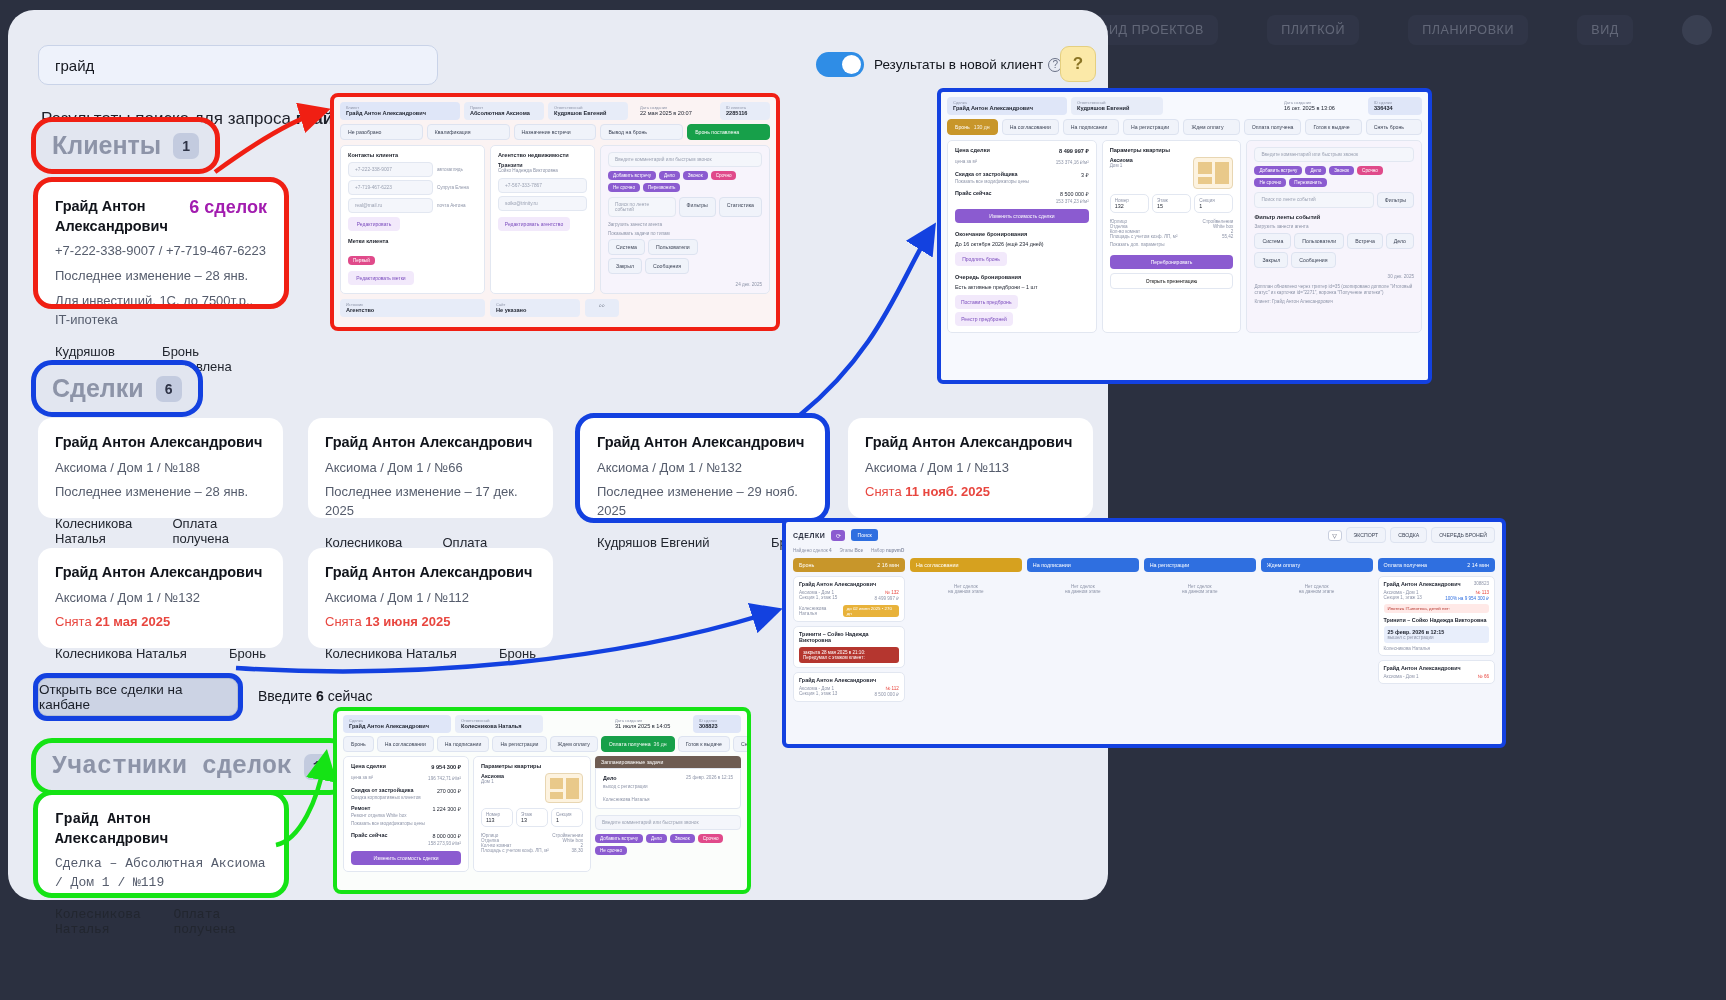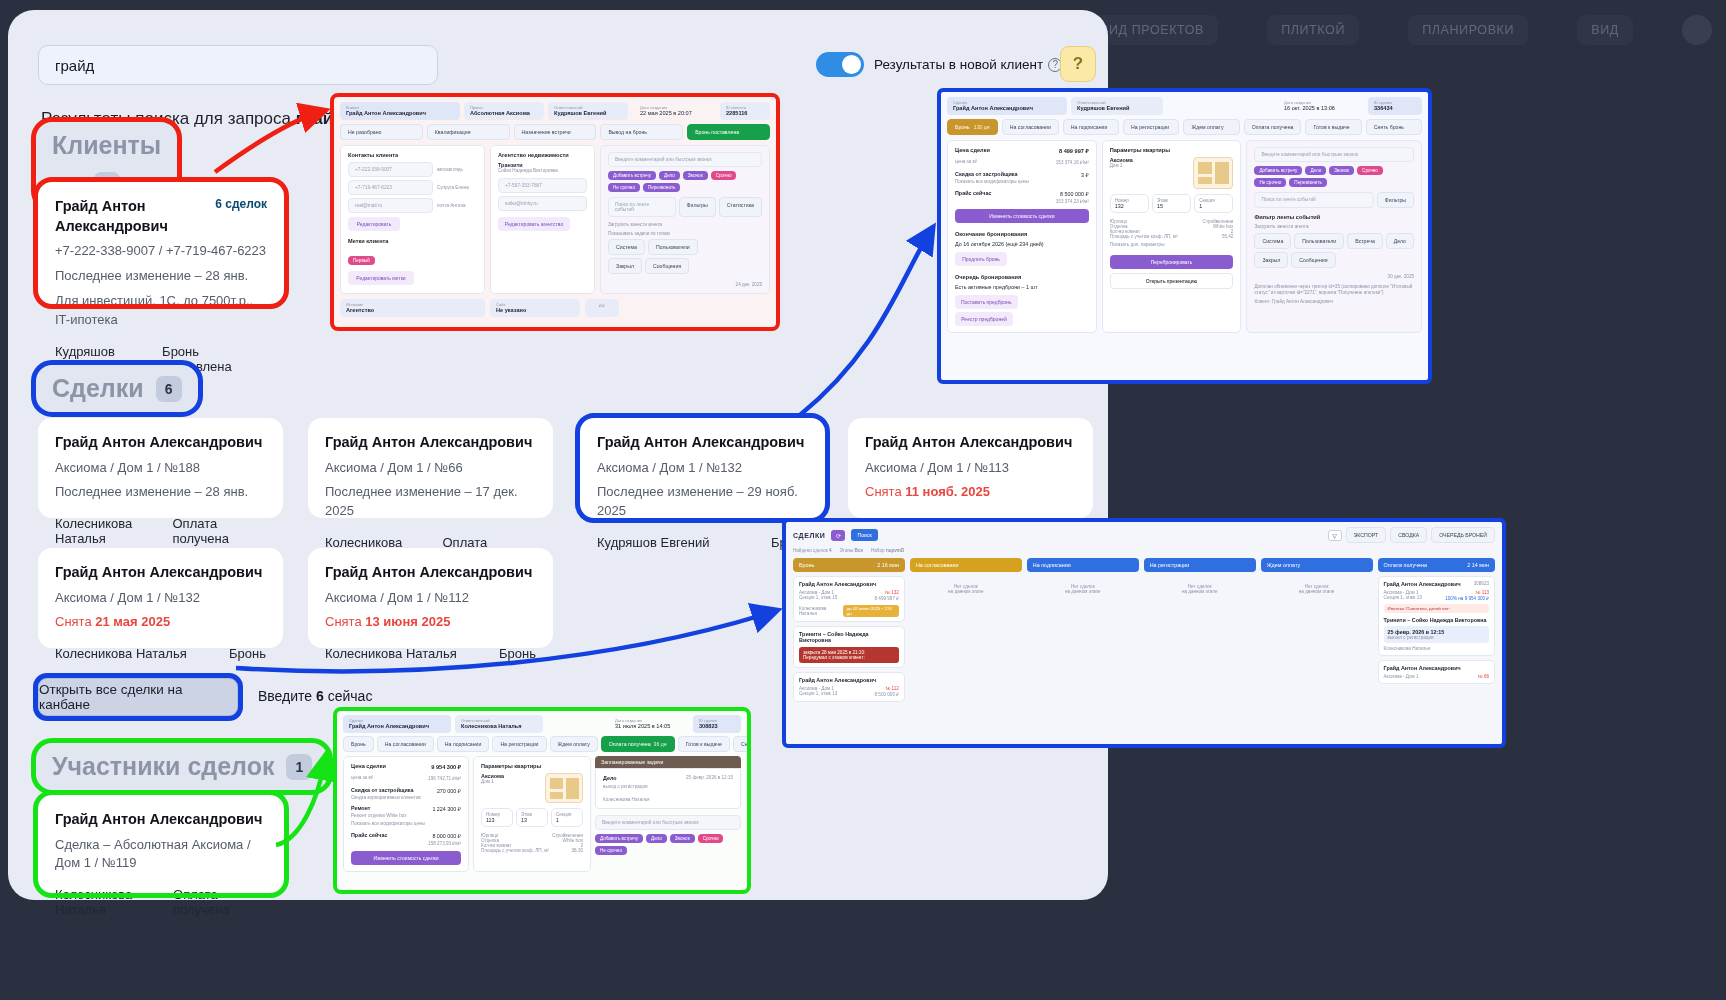--- a/index.html
+++ b/index.html
@@ -123,21 +123,21 @@
     background: #c3cbdf;
     color: #2e3346;
     font-size: 14px; font-weight: 700;
     border-radius: 7px;
     min-width: 26px; height: 26px;
     display: flex; align-items: center; justify-content: center;
     padding: 0 6px;
   }
   .hl-red   { outline: 5px solid #f01f13; outline-offset: 0; border-radius: 16px; }
   .hl-blue  { outline: 5px solid #1341e0; outline-offset: 0; border-radius: 16px; }
-  .hl-green { outline: 5px solid #15e315; outline-offset: 0; border-radius: 16px; }
+  .hl-green { outline: 5px solid #15e315; outline-offset: 0; border-radius: 16px; font-family: Liberation Mono, monospace; }
 
   
   .card {
     position: absolute;
     background: #ffffff;
     border-radius: 14px;
     padding: 15px 17px 13px 17px;
   }
   .card .name {
     font-size: 14.5px; font-weight: 700; color: #11141b;
@@ -147,21 +147,21 @@
     font-size: 13px; color: #555c6c; margin-top: 6px; line-height: 1.45;
   }
   .card .sub.red { color: #e8463f; }
   .card .sub.red b { font-weight: 700; text-align: right; }
   .card .foot {
     display: flex; justify-content: space-between; align-items: center;
     font-size: 13px; color: #22262f; margin-top: 14px;
   }
   .card .deals-badge {
     position: absolute; right: 17px; top: 15px;
-    font-size: 12px; font-weight: 700; color: #0c4a6e;
+    font-size: 18px; font-weight: 700; color: #a21caf;
   }
   .card .name.narrow { max-width: 175px; }
 
   
   .kanban-btn {
     position: absolute;
     left: 30px; top: 668px;
     width: 200px; height: 38px;
     background: #ccd3e4; color: #1b1f29;
     border: 1px solid #b4bed4;
@@ -258,21 +258,21 @@
     <div class="toggle-row">
       <div class="switch">
           <div class="knob"></div>
         </div>
       <div class="toggle-label">
         <span>Результаты в новой клиент</span><span class="help-inline">?</span>
       </div>
     </div>
     <div class="help-btn">?</div>
 
-    <div class="section-head hl-red" style="left:28px; top:112px;flex-direction:column;">
+    <div class="section-head hl-red" style="left:28px; top:112px;">
       <span>Клиенты</span>
       <span class="count">1</span>
     </div>
 
     <div class="card hl-red" style="left:30px; top:172px; width:246px; height:122px;">
       <div class="name narrow">Грайд Антон Александрович</div>
       <div class="deals-badge">6 сделок</div>
       <div class="sub">+7-222-338-9007 / +7-719-467-6223</div>
       <div class="sub">Последнее изменение – 28 янв.</div>
       <div class="sub">Для инвестиций, 1С, до 7500т.р., IT-ипотека</div>

